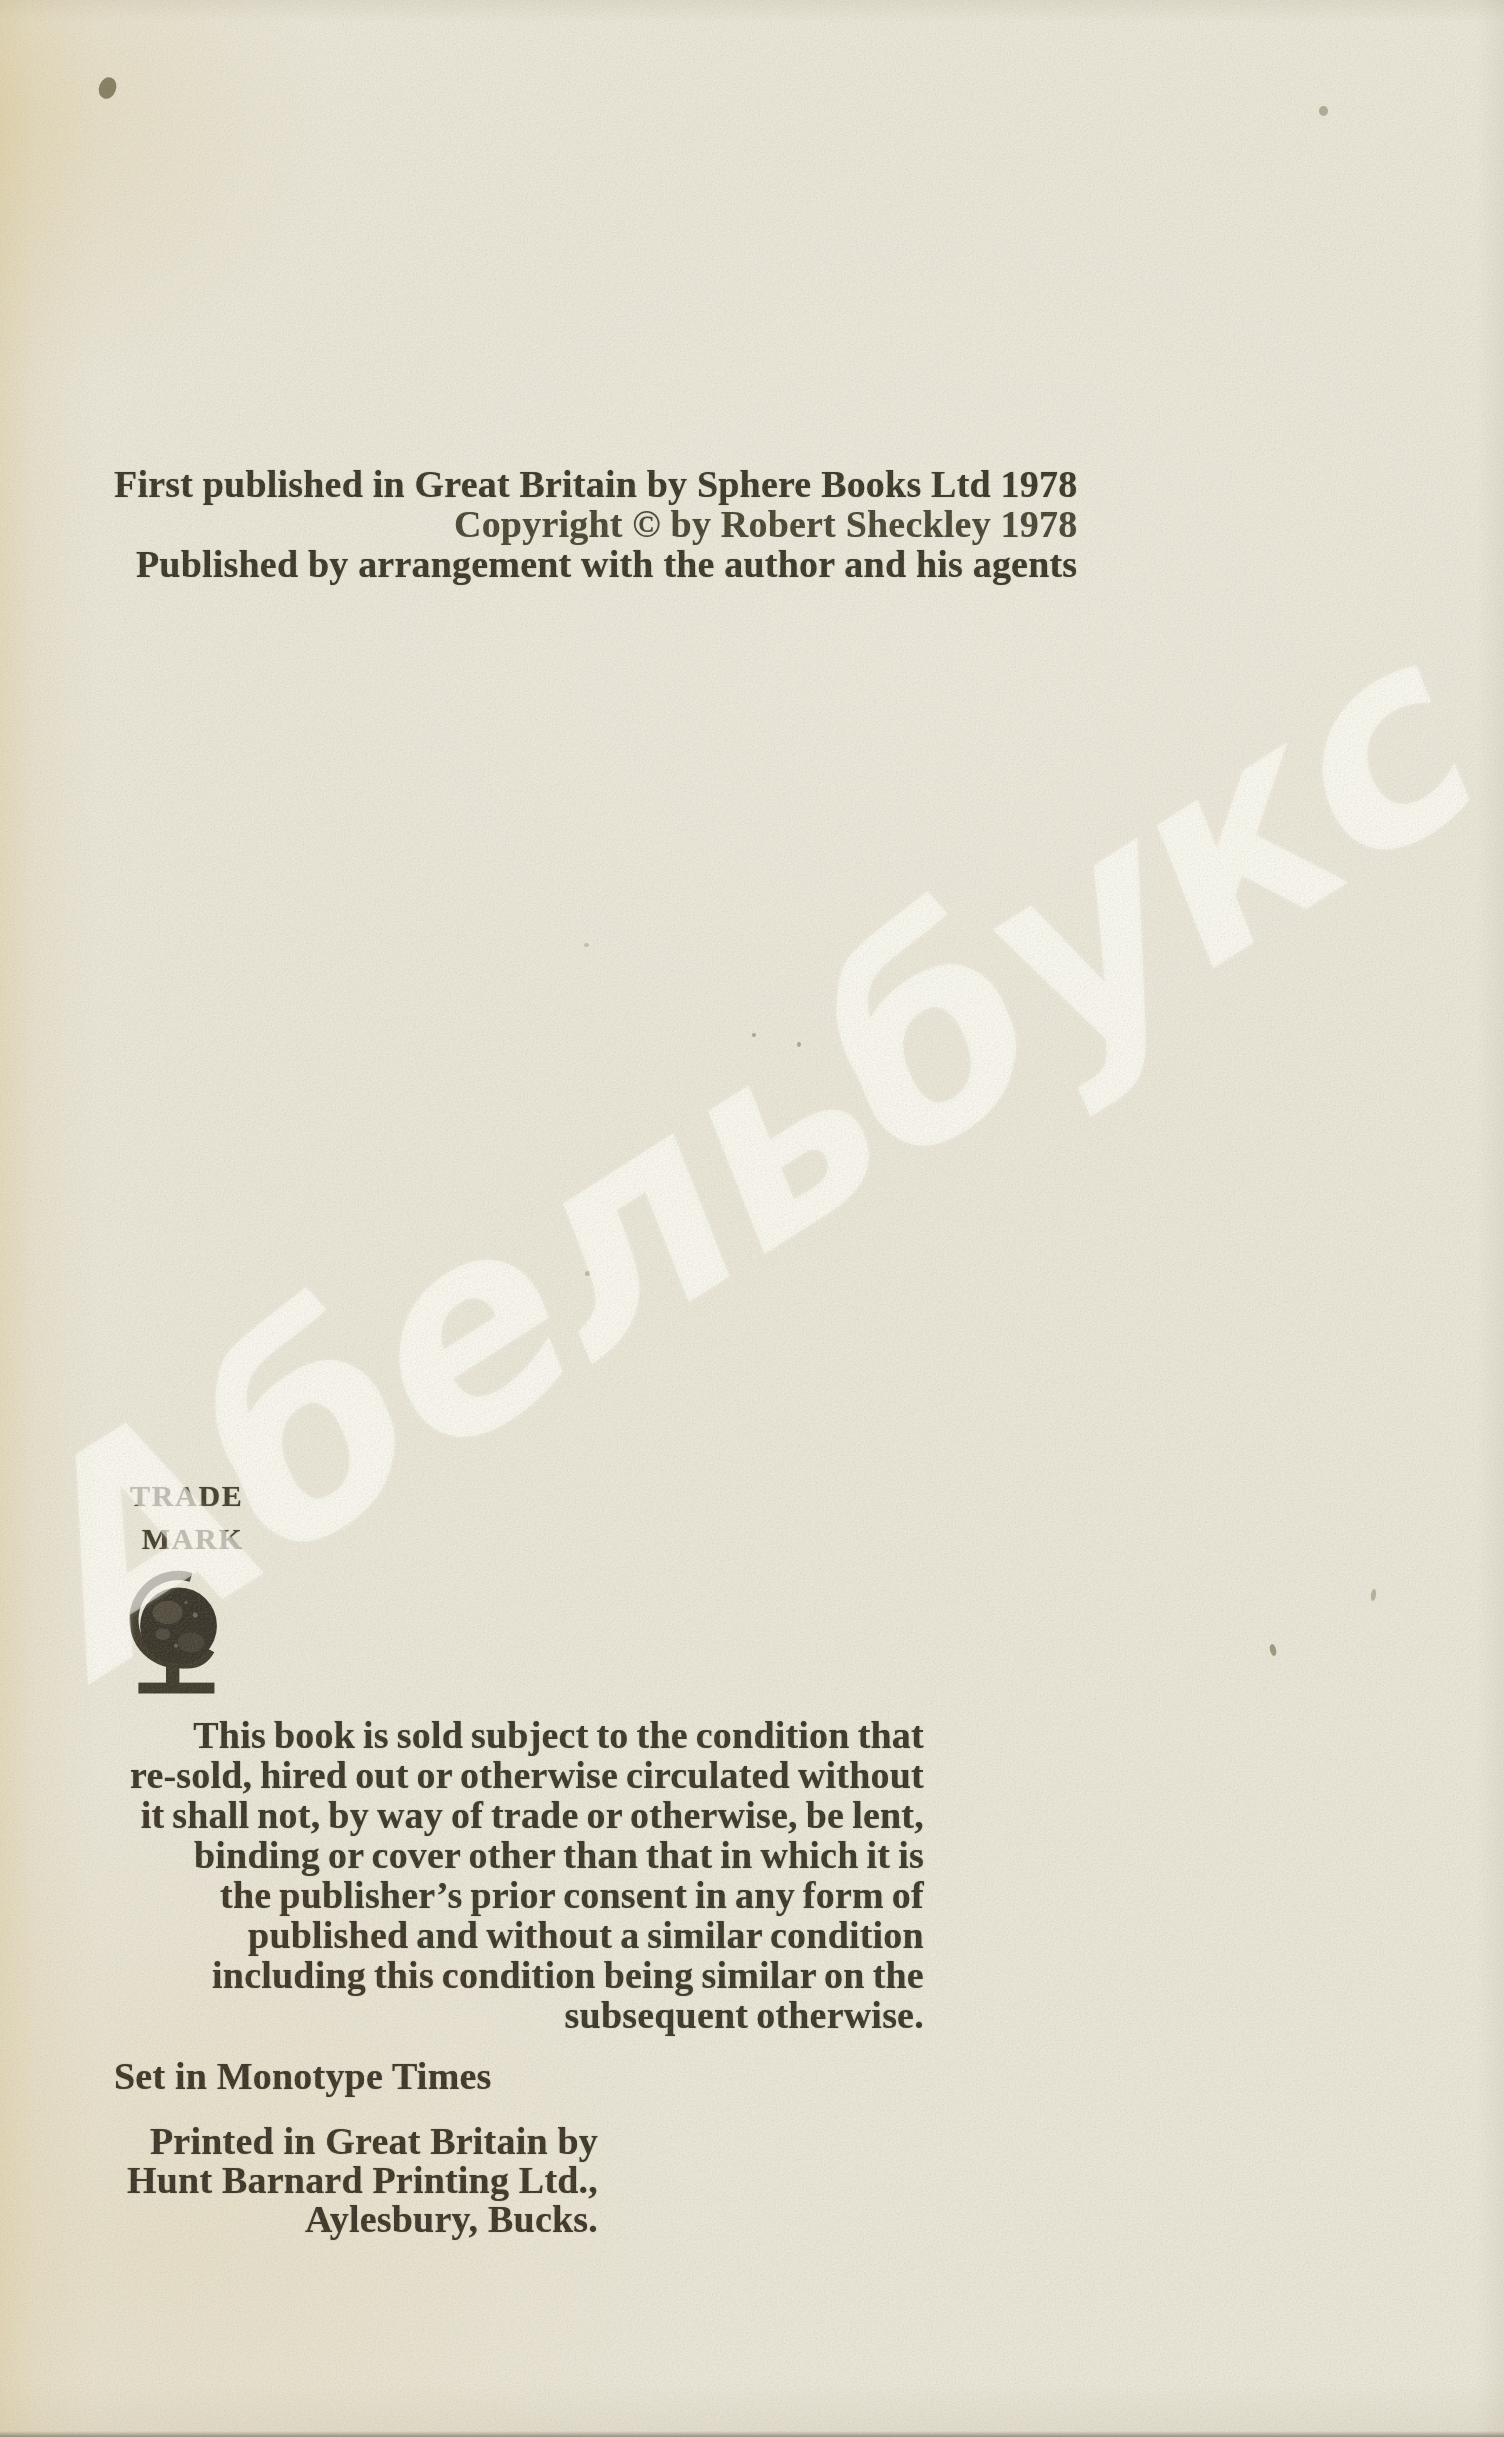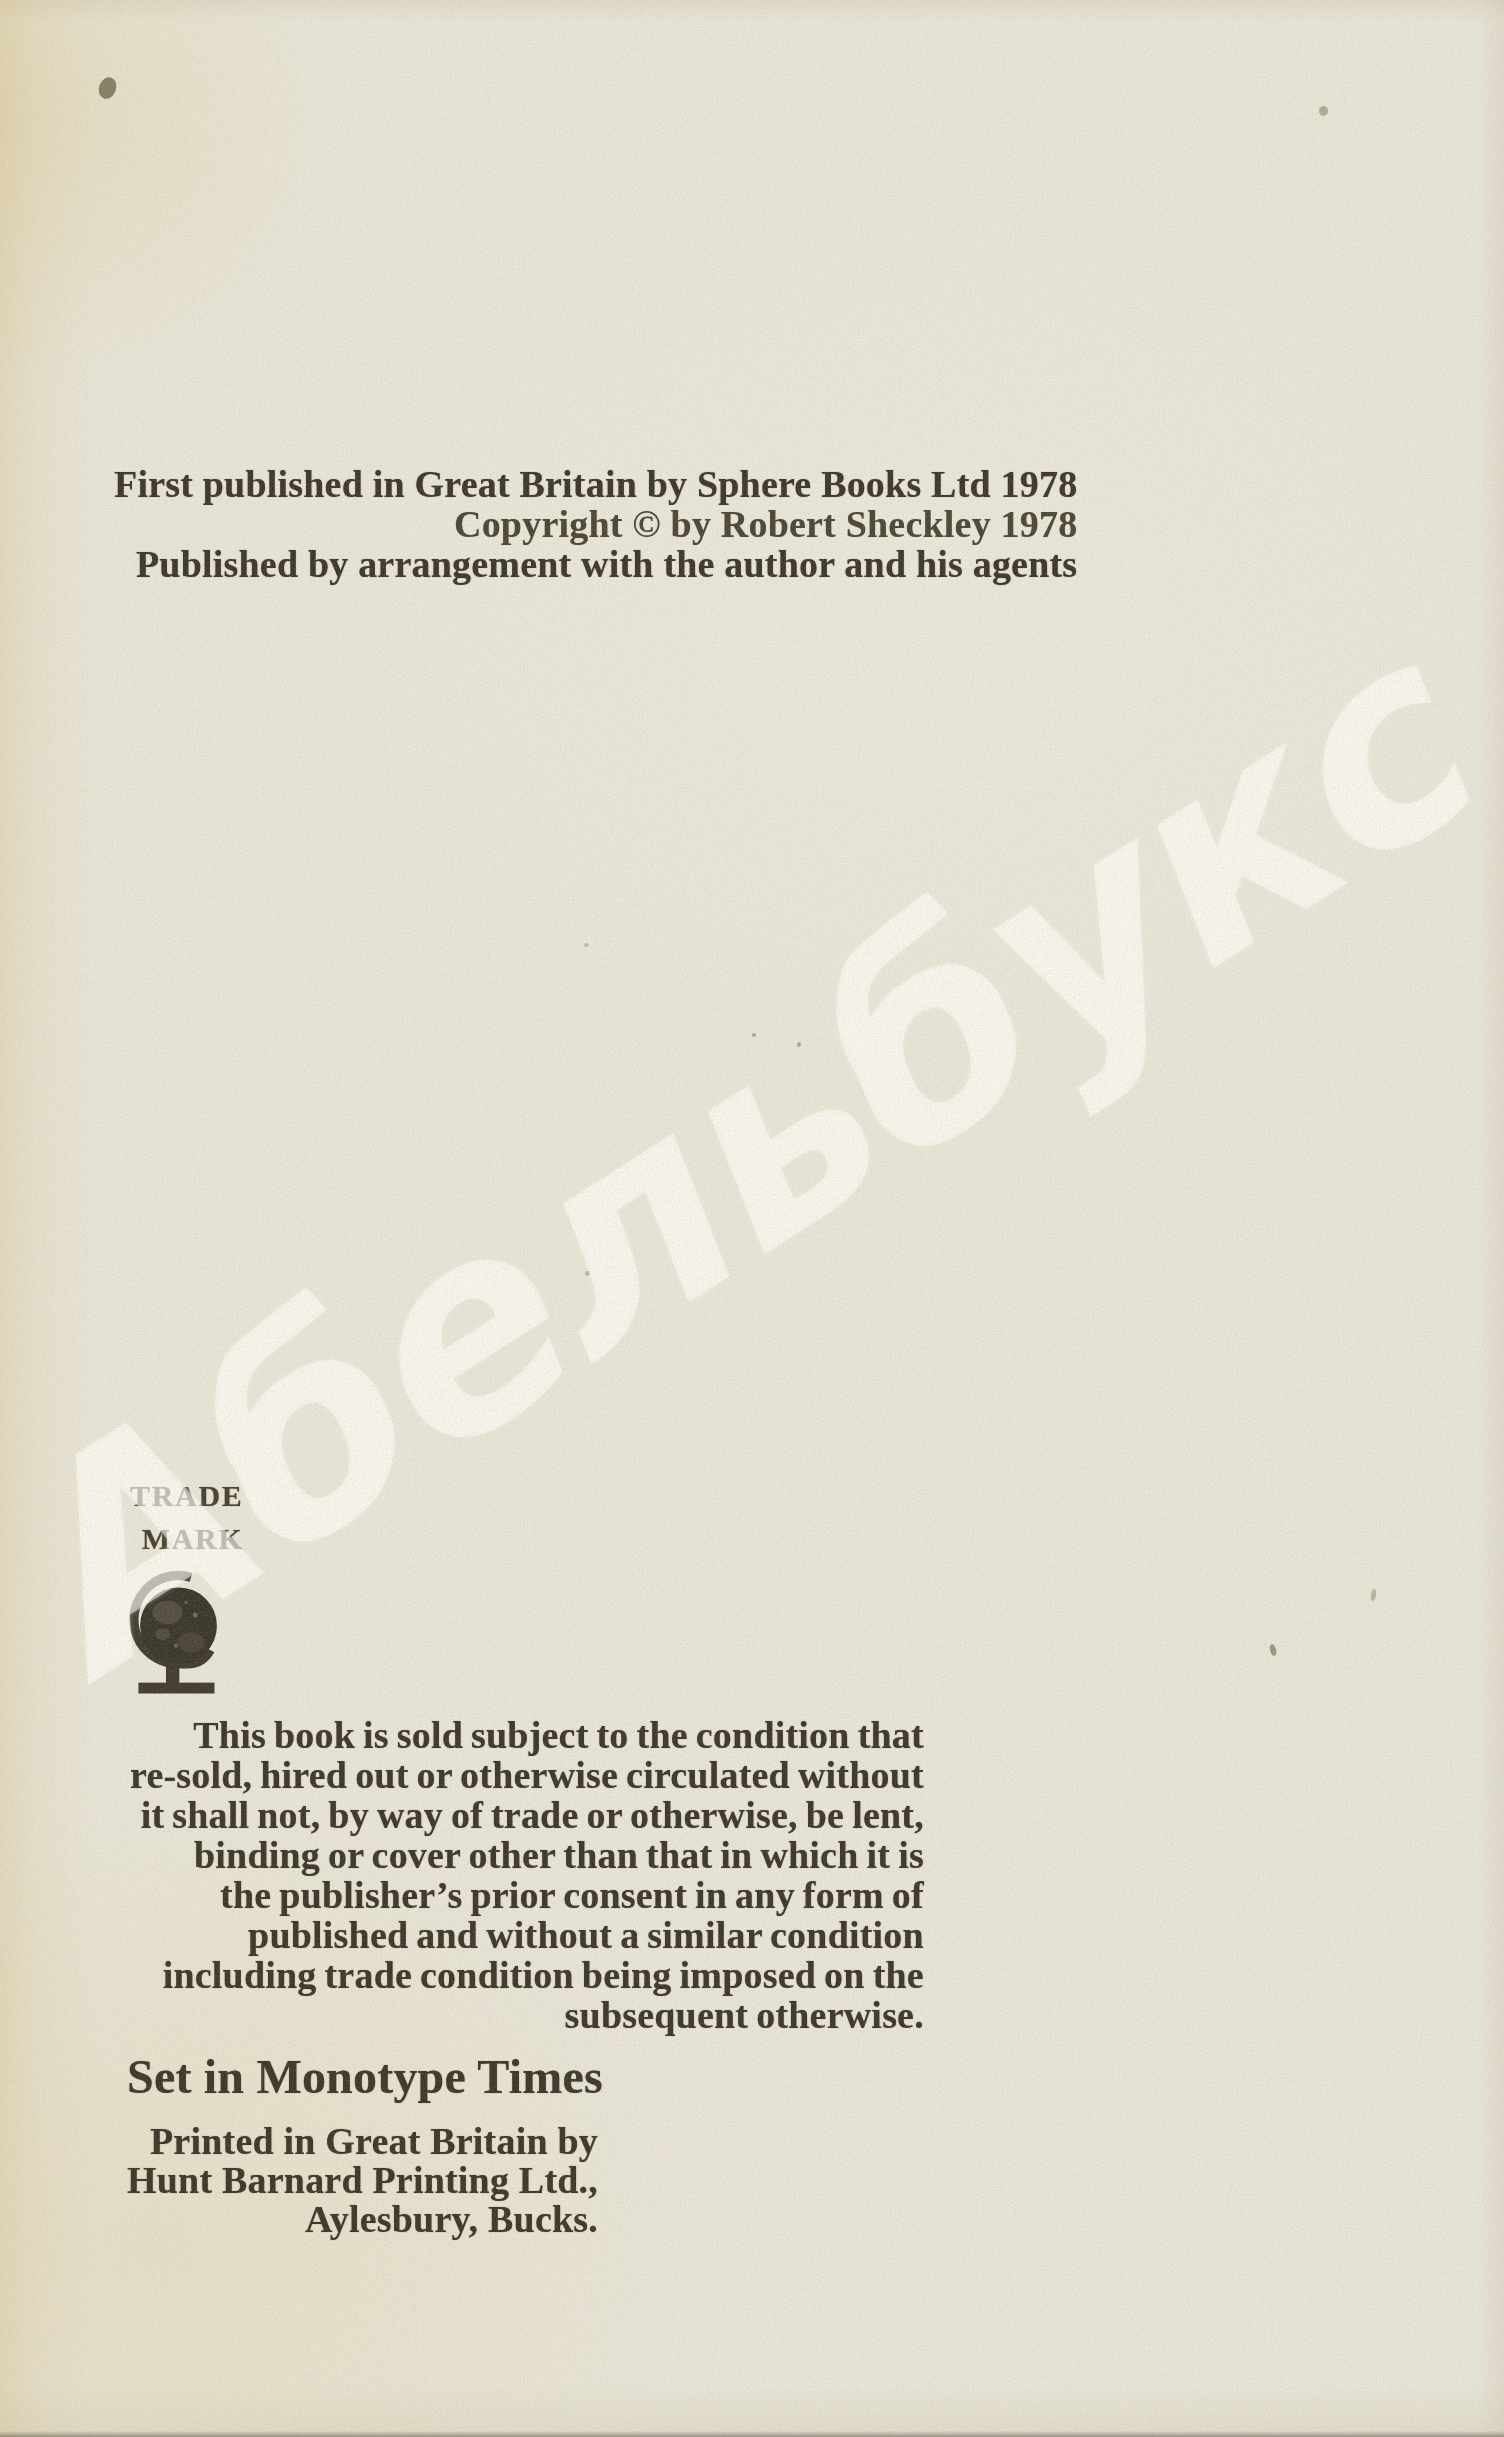--- a/index.html
+++ b/index.html
@@ -33,21 +33,21 @@
     font-weight: bold;
     color: #3b3527;
     letter-spacing: 0.2px;
     text-shadow: 0 0 1.1px rgba(56,50,34,0.55);
     white-space: nowrap;
   }
   .imprint       { left: 114px; top: 464px;  font-size: 38px; line-height: 40px; }
   .imprint .soft { color: #4a4433; text-shadow: 0 0 0.8px rgba(66,60,44,0.4); }
   .trademark     { left: 130px; top: 1474px; font-size: 30px; line-height: 43px; letter-spacing: 1.7px; color: #443e2d; }
   .conditions    { left: 130px; top: 1715px; font-size: 38px; line-height: 40px; word-spacing: -1.7px; }
-  .set-note      { left: 127px; top: 2057px; font-size: 48px; line-height: 39px; }
+  .set-note      { left: 114px; top: 2057px; font-size: 38px; line-height: 39px; }
   .printer       { left: 127px; top: 2122px; font-size: 38px; line-height: 39px; }
   .globe {
     position: absolute;
     left: 124px;
     top: 1569px;
   }
   .watermark {
     position: absolute;
     left: 747px;
     top: 1152px;
@@ -116,21 +116,21 @@
     <rect x="17" y="136" width="91" height="13" fill="#3f3a2c"></rect>
   </svg>
 
   <div class="ink conditions">
     <div>This book is sold subject to the condition that</div>
     <div>re-sold, hired out or otherwise circulated without</div>
     <div>it shall not, by way of trade or otherwise, be lent,</div>
     <div>binding or cover other than that in which it is</div>
     <div>the publisher’s prior consent in any form of</div>
     <div>published and without a similar condition</div>
-    <div>including trade condition being imposed on the</div>
+    <div>including this condition being similar on the</div>
     <div>subsequent otherwise.</div>
   </div>
 
   <div class="ink set-note">Set in Monotype Times</div>
 
   <div class="ink printer">
     <div>Printed in Great Britain by</div>
     <div>Hunt Barnard Printing Ltd.,</div>
     <div>Aylesbury, Bucks.</div>
   </div>

